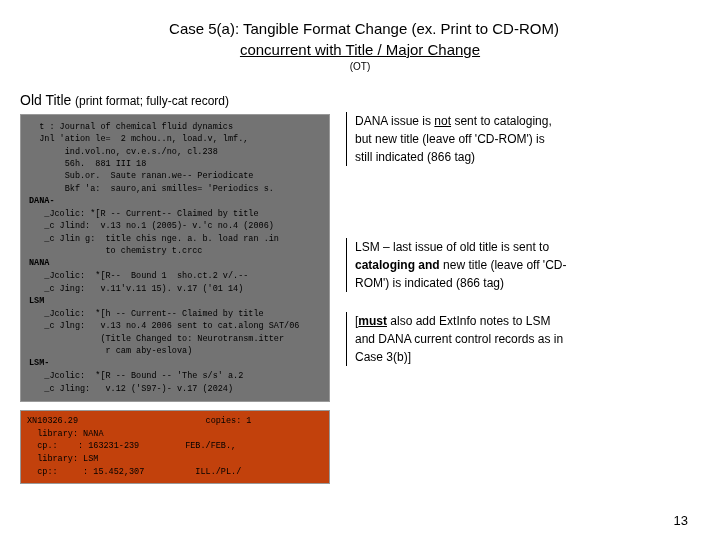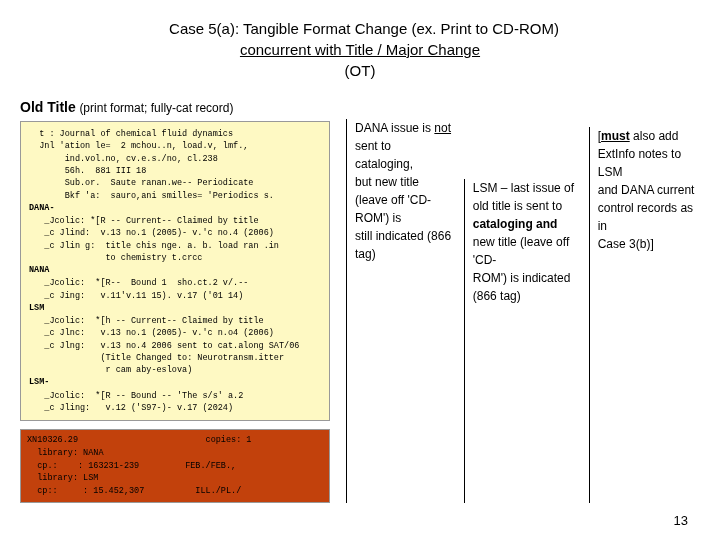--- a/index.html
+++ b/index.html
@@ -23,50 +23,50 @@
       font-size: 15px;
       font-weight: normal;
       padding-left: 8px;
     }
     .page-title .line2 {
       font-size: 15px;
       font-weight: normal;
       text-decoration: underline;
     }
     .page-title .line3 {
-      font-size: 15px;
+      font-size: 10px;
       font-weight: normal;
     }
 
     .content-area {
       display: flex;
       margin-top: 18px;
       padding: 0 20px;
       gap: 16px;
     }
 
     .left-column {
       flex: 0 0 310px;
     }
 
     .old-title-label {
       font-size: 13px;
       margin-bottom: 6px;
     }
     .old-title-label .bold {
-      font-weight: bold;
+      font-weight: normal;
       font-size: 14px;
     }
     .old-title-label .italic-small {
       font-size: 12px;
     }
 
     .record-box {
       border: 1px solid #999;
-      background: #fef9c3;
+      background: #737373;
       padding: 6px 8px;
       font-size: 9px;
       font-family: 'Courier New', monospace;
       line-height: 1.45;
       min-height: 280px;
       position: relative;
     }
 
     .record-box .section-label {
       font-size: 8.5px;
@@ -86,21 +86,21 @@
       padding: 4px 6px;
       margin-top: 8px;
       font-size: 8px;
       font-family: 'Courier New', monospace;
       line-height: 1.5;
     }
 
     .right-column {
       flex: 1;
       display: flex;
-      flex-direction: row;
+      flex-direction: column;
       gap: 12px;
       padding-top: 20px;
     }
 
     .info-box-top {
       font-size: 12px;
       line-height: 1.5;
       border-left: 1px solid #000;
       padding-left: 8px;
     }
@@ -167,21 +167,20 @@
       <span class="section-label">DANA-</span>
       <span class="record-line">   _Jcolic: *[R -- Current-- Claimed by title</span>
       <span class="record-line">   _c Jlind:  v.13 no.1 (2005)- v.'c no.4 (2006)</span>
       <span class="record-line">   _c Jlin g:  title chis nge. a. b. load ran .in</span>
       <span class="record-line">               to chemistry t.crcc</span>
       <span class="section-label">NANA</span>
       <span class="record-line">   _Jcolic:  *[R--  Bound 1  sho.ct.2 v/.--</span>
       <span class="record-line">   _c Jing:   v.11'v.11 15). v.17 ('01 14)</span>
       <span class="section-label">LSM</span>
       <span class="record-line">   _Jcolic:  *[h -- Current-- Claimed by title</span>
-      <span class="record-line">   _c Jlnc:   v.13 no.1 (2005)- v.'c n.o4 (2006)</span>
       <span class="record-line">   _c Jlng:   v.13 no.4 2006 sent to cat.along SAT/06</span>
       <span class="record-line">              (Title Changed to: Neurotransm.itter</span>
       <span class="record-line">               r cam aby-eslova)</span>
       <span class="section-label">LSM-</span>
       <span class="record-line">   _Jcolic:  *[R -- Bound -- 'The s/s' a.2</span>
       <span class="record-line">   _c Jling:   v.12 ('S97-)- v.17 (2024)</span>
     </div>
 
     <div class="small-box">
       <span class="record-line">XN10326.29                         copies: 1</span>

